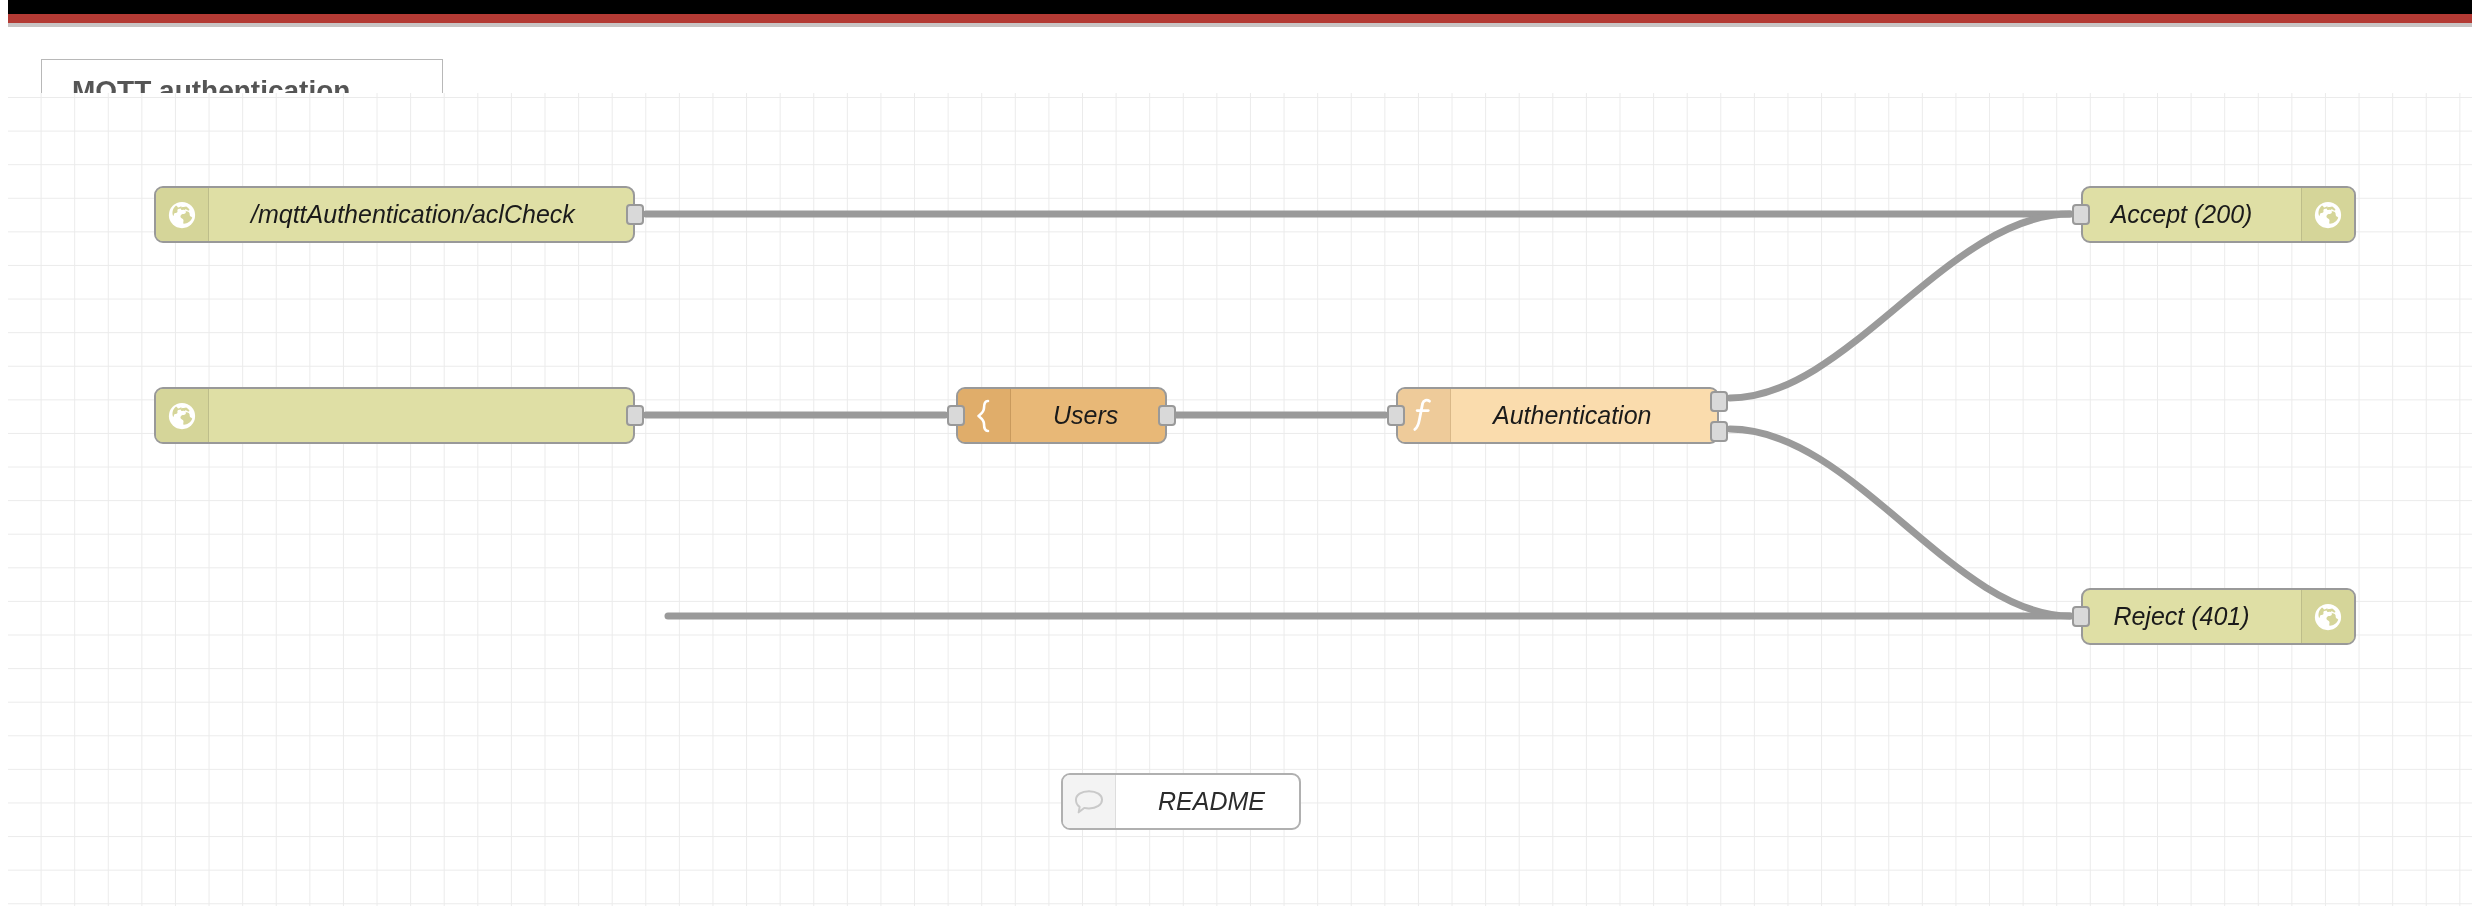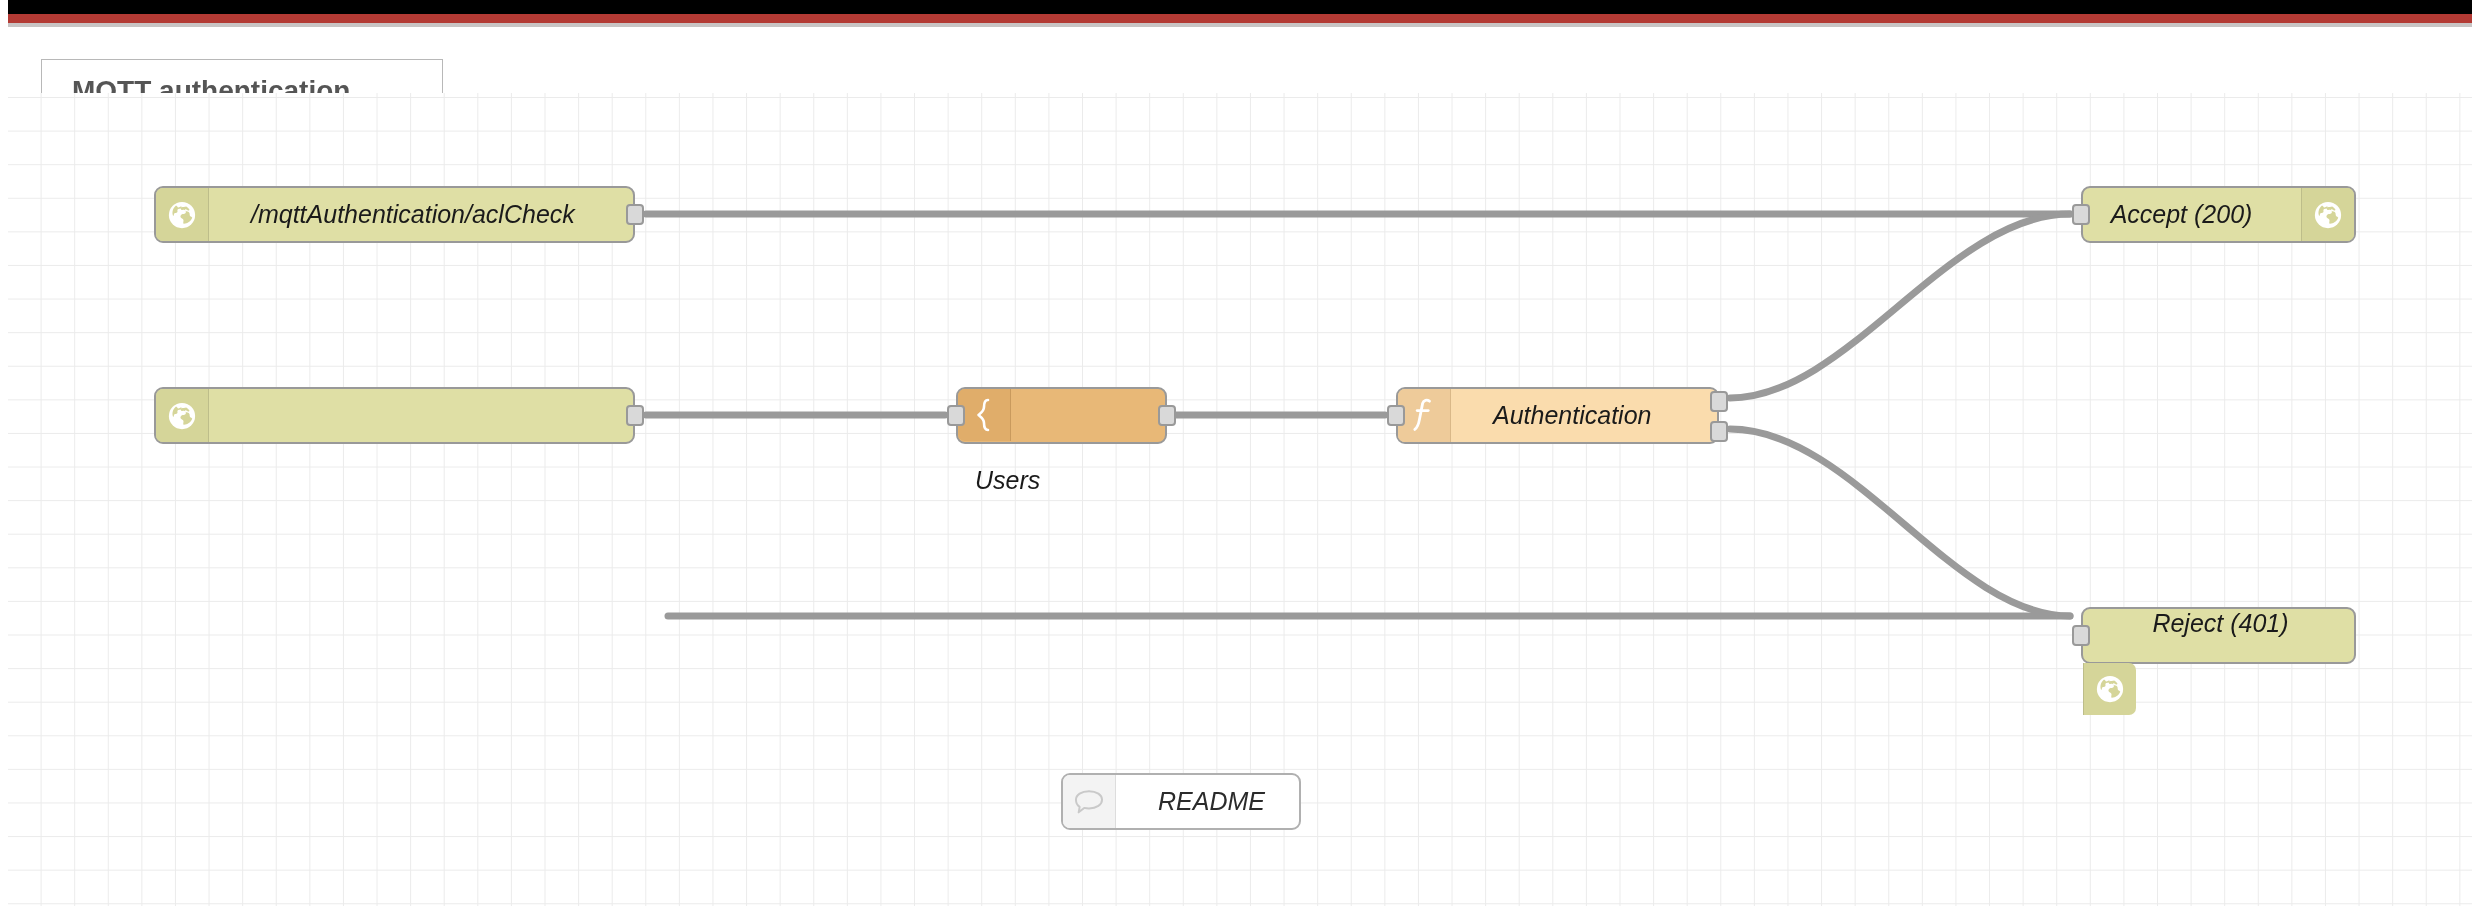--- a/index.html
+++ b/index.html
@@ -147,21 +147,20 @@
   }
   .node.http-res .icon-box {
     background: #d5d599;
     border-left: 1px solid #bdbd8a;
     border-radius: 0 7px 7px 0;
   }
 
   
   .node.tmpl {
     background: #e8b877;
-    flex-direction: column;
   }
   .node.tmpl .icon-box {
     background: #e0ad6a;
     border-right: 1px solid #c99a5d;
     border-radius: 7px 0 0 7px;
   }
   .node.tmpl .node-label { padding-left: 17px; padding-right: 20px; }
 
   
   .node.func {
@@ -293,21 +292,21 @@
       <div class="icon-box">
         <svg class="glyph" width="30" height="30" viewBox="0 0 24 24">
           <circle cx="12" cy="12" r="10.5" fill="#ffffff"></circle>
           <path fill="#d5d599" d="M7.2 4.4c1 .4 1.1 1.6 2 1.5.8-.1 1.3-.9 2.1-.7.8.2.6 1.3-.2 1.6-.9.3-2 .1-2.6.8-.5.7.2 1.6-.3 2.2-.6.7-1.8.3-2.4 1-.5.6-.1 1.7-.9 2-1-2.6-.6-6 2.3-8.4z"></path>
           <path fill="#d5d599" d="M15.4 5.2c.9.5 1.8 1.2 2.4 2.1.5.8-.5 1.3-1.1 1-.6-.3-1.2-1.1-1.9-.9-.6.2-.4 1.1.1 1.4.9.5 2.1.3 2.8 1.1.7.8.2 2 .8 2.9.5.7 1.5.5 1.7 1.4-1.2 3-4.2 4.9-7 4.7-.6-1 .3-2.1-.1-3.1-.4-1-1.7-1.1-2.2-2-.4-.8.1-1.8.8-2.3.9-.6 2.2-.3 3-1 .8-.7.4-2.2-.6-2.6-.9-.3-1.9.3-2.7-.2-.7-.5-.3-1.6.5-1.9.9-.3 2.2-.2 3.5-.6z"></path>
         </svg>
       </div>
       <div class="port in mid"></div>
     </div>
 
-    <div class="node http-res" style="left:2073px; top:514px; width:275px;flex-direction:column;">
+    <div class="node http-res" style="left:2073px; top:495px; width:275px;">
       <div class="node-label">Reject (401)</div>
       <div class="icon-box">
         <svg class="glyph" width="30" height="30" viewBox="0 0 24 24">
           <circle cx="12" cy="12" r="10.5" fill="#ffffff"></circle>
           <path fill="#d5d599" d="M7.2 4.4c1 .4 1.1 1.6 2 1.5.8-.1 1.3-.9 2.1-.7.8.2.6 1.3-.2 1.6-.9.3-2 .1-2.6.8-.5.7.2 1.6-.3 2.2-.6.7-1.8.3-2.4 1-.5.6-.1 1.7-.9 2-1-2.6-.6-6 2.3-8.4z"></path>
           <path fill="#d5d599" d="M15.4 5.2c.9.5 1.8 1.2 2.4 2.1.5.8-.5 1.3-1.1 1-.6-.3-1.2-1.1-1.9-.9-.6.2-.4 1.1.1 1.4.9.5 2.1.3 2.8 1.1.7.8.2 2 .8 2.9.5.7 1.5.5 1.7 1.4-1.2 3-4.2 4.9-7 4.7-.6-1 .3-2.1-.1-3.1-.4-1-1.7-1.1-2.2-2-.4-.8.1-1.8.8-2.3.9-.6 2.2-.3 3-1 .8-.7.4-2.2-.6-2.6-.9-.3-1.9.3-2.7-.2-.7-.5-.3-1.6.5-1.9.9-.3 2.2-.2 3.5-.6z"></path>
         </svg>
       </div>
       <div class="port in mid"></div>
     </div>

